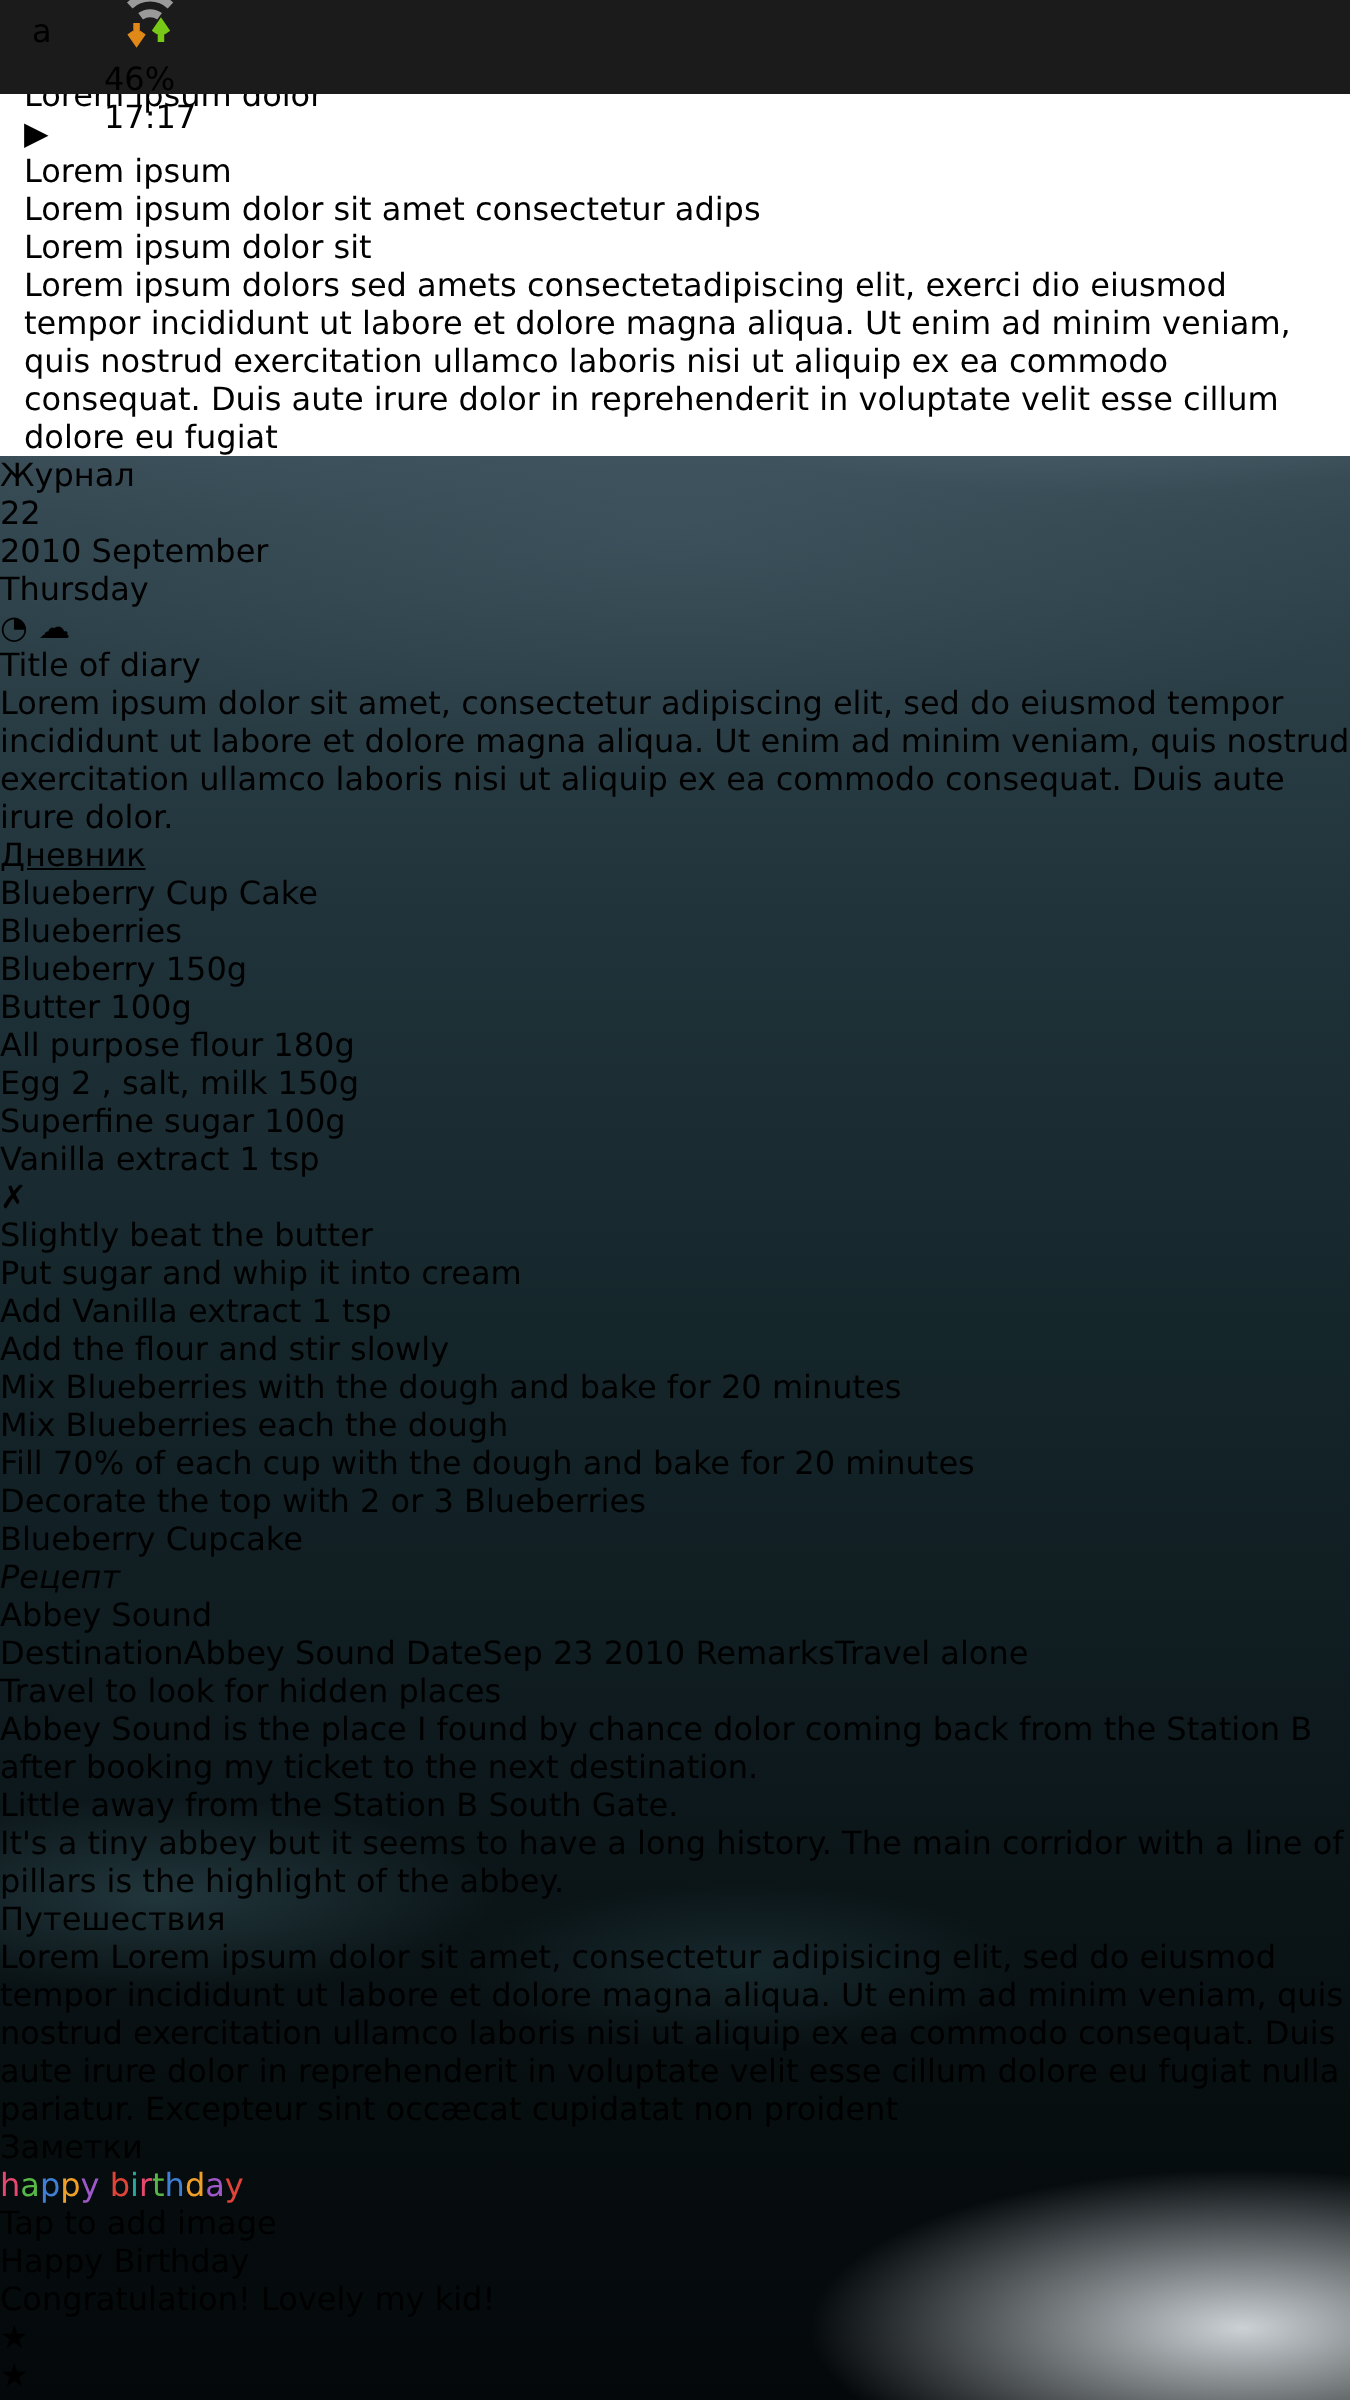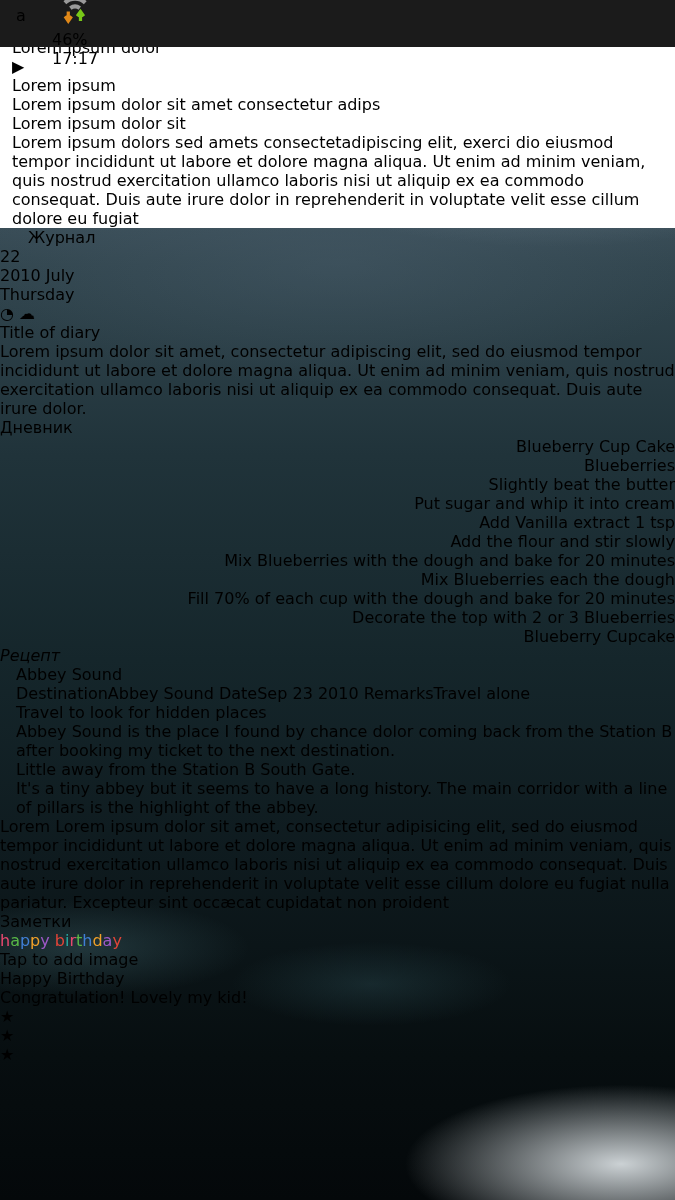--- a/index.html
+++ b/index.html
@@ -193,85 +193,99 @@
       <div class="mz-cols">
         <div class="mz-body">
           <span class="mz-drop">L</span><span>orem ipsum dolors sed amets consectetadipiscing elit, exerci dio eiusmod tempor incididunt ut labore et dolore magna aliqua. Ut enim ad minim veniam, quis nostrud exercitation ullamco laboris nisi ut aliquip ex ea commodo consequat. Duis aute irure dolor in reprehenderit in voluptate velit esse cillum dolore eu fugiat</span>
         </div>
         <div class="mz-imgs">
           <div class="mz-img1"></div>
           <div class="mz-img2"></div>
         </div>
       </div>
     </div>
-    <div class="card-label" style="left:4px;top:293px;width:195px;padding-left:28px;">Журнал</div>
+    <div class="card-label" style="left:4px;top:293px;width:195px;">Журнал</div>
 
     <div class="card dy" style="left:224px;top:94px;">
       <div class="dy-head">
         <div class="dy-day">22</div>
         <div class="dy-date">
-          <div>2010 July</div>
+          <div>2010 September</div>
           <div>Thursday</div>
         </div>
         <div class="dy-icons">
           <span>◔</span>
           <span>☁</span>
         </div>
       </div>
       <div class="dy-photo"></div>
       <div class="dy-title">Title of diary</div>
       <div class="dy-body">Lorem ipsum dolor sit amet, consectetur adipiscing elit, sed do eiusmod tempor incididunt ut labore et dolore magna aliqua. Ut enim ad minim veniam, quis nostrud exercitation ullamco laboris nisi ut aliquip ex ea commodo consequat. Duis aute irure dolor.</div>
     </div>
-    <div class="card-label" style="left:224px;top:293px;width:145px;">Дневник</div>
-
-    <div class="card rc" style="left:419px;top:94px;text-align:right;">
+    <div class="card-label" style="left:224px;top:293px;width:145px;text-decoration:underline;">Дневник</div>
+
+    <div class="card rc" style="left:419px;top:94px;">
       <div class="rc-mark" style="left:12px;"></div>
       <div class="rc-mark" style="right:12px;"></div>
       <div class="rc-banner">Blueberry Cup Cake</div>
       <div class="rc-imgs">
         <div class="rc-img-l"></div>
         <div class="rc-col">
           <div class="rc-img-rt"></div>
           <div class="rc-img-rb"></div>
         </div>
       </div>
       <div class="rc-ing-h">Blueberries</div>
+      <div class="rc-ing">
+        <div class="col">
+            <div class="li">Blueberry 150g</div>
+            <div class="li">Butter 100g</div>
+            <div class="li">All purpose flour 180g</div>
+          </div>
+        <div class="col">
+            <div class="li">Egg 2 , salt, milk 150g</div>
+            <div class="li">Superfine sugar 100g</div>
+            <div class="li">Vanilla extract 1 tsp</div>
+          </div>
+        <div class="rc-x">✗</div>
+      </div>
       <div class="rc-steps">
           <div class="li">Slightly beat the butter</div>
           <div class="li">Put sugar and whip it into cream</div>
           <div class="li">Add Vanilla extract 1 tsp</div>
           <div class="li">Add the flour and stir slowly</div>
           <div class="li">Mix Blueberries with the dough and bake for 20 minutes</div>
           <div class="li">Mix Blueberries each the dough</div>
           <div class="li">Fill 70% of each cup with the dough and bake for 20 minutes</div>
           <div class="li">Decorate the top with 2 or 3 Blueberries</div>
         </div>
       <div class="rc-script">Blueberry Cupcake</div>
       <div class="rc-cakes"></div>
     </div>
     <div class="card-label" style="left:419px;top:293px;width:145px;font-style:italic;">Рецепт</div>
 
-    <div class="card tv" style="left:29px;top:330px;margin-left:16px;">
+    <div class="card tv" style="left:29px;top:330px;">
       <div class="tv-pol">
         <div class="tv-pol-photo"></div>
         <div class="tv-pol-cap">Abbey Sound</div>
       </div>
       <div class="tv-fields">
         <span class="lab">Destination</span><span class="val">Abbey Sound</span>
         <span class="lab">Date</span><span class="val">Sep 23 2010</span>
         <span class="lab">Remarks</span><span class="val">Travel alone</span>
       </div>
       <div class="tv-stamp"></div>
       <div class="tv-heading">Travel to look for hidden places</div>
       <div class="tv-paras">
           <div class="li">Abbey Sound is the place I found by chance dolor coming back from the Station B after booking my ticket to the next destination.</div>
           <div class="li">Little away from the Station B South Gate.</div>
           <div class="li">It's a tiny abbey but it seems to have a long history. The main corridor with a line of pillars is the highlight of the abbey.</div>
         </div>
     </div>
+    <div class="card-label" style="left:4px;top:532px;width:195px;">Путешествия</div>
 
     <div class="card nt" style="left:224px;top:330px;">
       <div class="nt-body">Lorem Lorem ipsum dolor sit amet, consectetur adipisicing elit, sed do eiusmod tempor incididunt ut labore et dolore magna aliqua. Ut enim ad minim veniam, quis nostrud exercitation ullamco laboris nisi ut aliquip ex ea commodo consequat. Duis aute irure dolor in reprehenderit in voluptate velit esse cillum dolore eu fugiat nulla pariatur. Excepteur sint occæcat cupidatat non proident</div>
     </div>
     <div class="card-label" style="left:224px;top:532px;width:145px;">Заметки</div>
 
     <div class="card bd" style="left:419px;top:330px;">
       <div class="bd-banner"><span style="color:#e8486f">h</span><span style="color:#58b847">a</span><span style="color:#3f7fd6">p</span><span style="color:#f0a028">p</span><span style="color:#9e58c8">y</span>&nbsp;<span style="color:#e04438">b</span><span style="color:#28a8a0">i</span><span style="color:#e8486f">r</span><span style="color:#58b847">t</span><span style="color:#3f7fd6">h</span><span style="color:#f0a028">d</span><span style="color:#9e58c8">a</span><span style="color:#e04438">y</span></div>
       <div class="bd-blob"></div>
       <div class="bd-photo">

